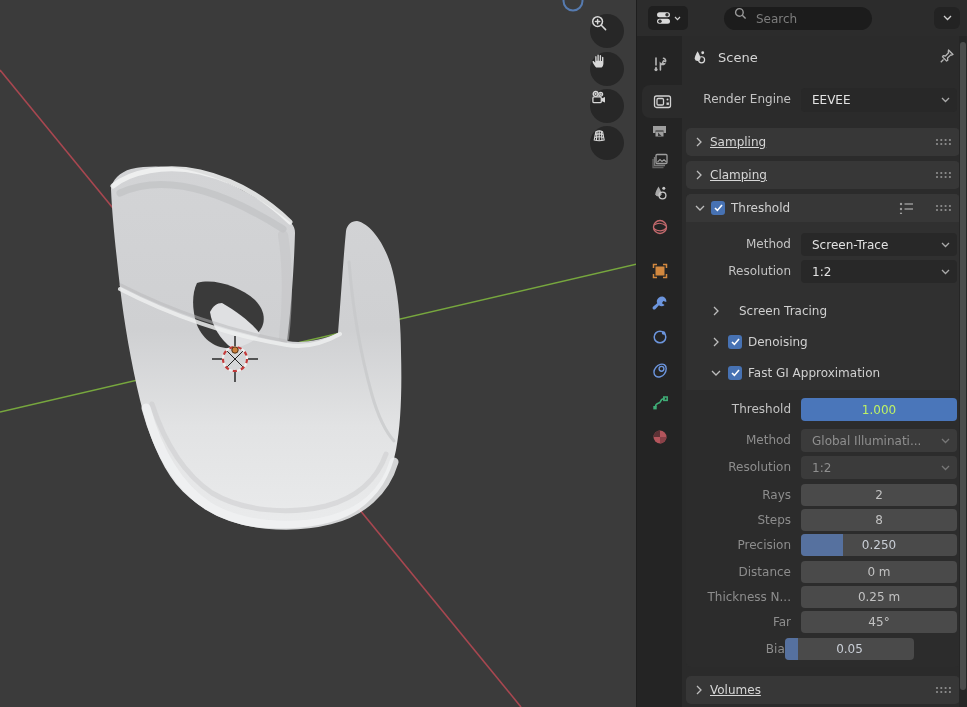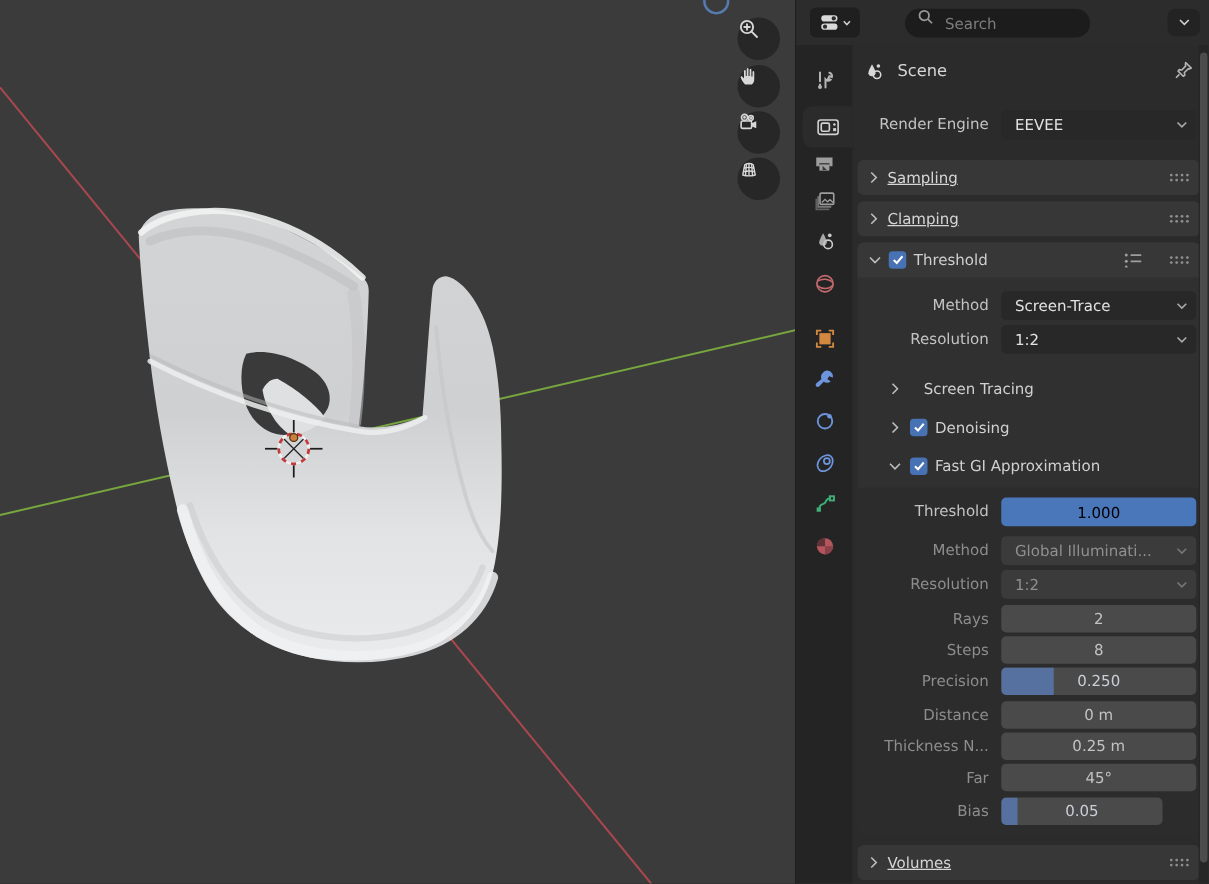--- a/index.html
+++ b/index.html
@@ -37,21 +37,21 @@
   .lbl{position:absolute;left:0;top:0;width:105px;height:100%;text-align:right;line-height:23px;color:#c3c3c3;white-space:nowrap;}
   .lbl.dim{color:#8d8d8d;}
   .field{position:absolute;left:115px;top:0;width:156px;height:100%;border-radius:4px;box-sizing:border-box;
          display:flex;align-items:center;overflow:hidden;}
   .dd{background:#282828;color:#e2e2e2;padding-left:11px;}
   .dd .chev{position:absolute;right:7px;}
   .dd.disabled{background:#3b3b3b;color:#8f8f8f;}
   .num{background:#4a4a4a;color:#c2c2c2;justify-content:center;}
   .slider{background:#4a4a4a;color:#c9ced6;justify-content:center;position:absolute;}
   .slider .fill{position:absolute;left:0;top:0;bottom:0;background:#56719f;}
-  .slider.active{background:#4a76ba;color:#000000;}
+  .slider.active{background:#4a76ba;color:#bef264;}
   .slider span{position:relative;z-index:2;}
   
   .phead{position:absolute;left:49px;width:274px;height:28px;background:#373737;border-radius:5px;
          display:flex;align-items:center;color:#d6d6d6;}
   .phead .t{margin-left:8px;text-decoration:underline;}
   .rdots{position:absolute;right:8px;top:10px;}
   .panel-open{position:absolute;left:49px;top:194px;width:274px;height:473px;background:#303030;border-radius:5px;}
   .panel-open .hd{position:absolute;left:0;top:0;right:0;height:28px;background:#373737;border-radius:5px 5px 0 0;}
   .subregion{position:absolute;left:49px;top:390px;width:274px;height:277px;background:#2c2c2c;border-radius:0 0 5px 5px;}
   .subhead{position:absolute;left:49px;width:274px;height:22px;display:flex;align-items:center;color:#d0d0d0;}
@@ -509,21 +509,21 @@
       </div>
   </div>
   <div class="row" style="top:611px;height:22px">
     <span class="lbl dim" style="line-height:22px">Far</span>
     <div class="field num">
         <span style="margin:0 auto">45°</span>
       </div>
   </div>
   <div class="row" style="top:638px;height:22px">
     <span class="lbl dim" style="line-height:22px">Bias</span>
-    <div class="field slider" style="left:115px;width:129px">
+    <div class="field slider" style="left:99px;width:129px">
       <div class="fill" style="width:10%"></div>
       <span style="margin:0 auto">0.05</span>
     </div>
   </div>
 
   <div class="phead" style="top:676px">
     <span class="icon" style="margin-left:10px">
       <svg width="6" height="10" viewBox="0 0 6 10">
           <path d="M1 1 L5 5 L1 9" fill="none" stroke="#bdbdbd" stroke-width="1.3"></path>
         </svg></span>

